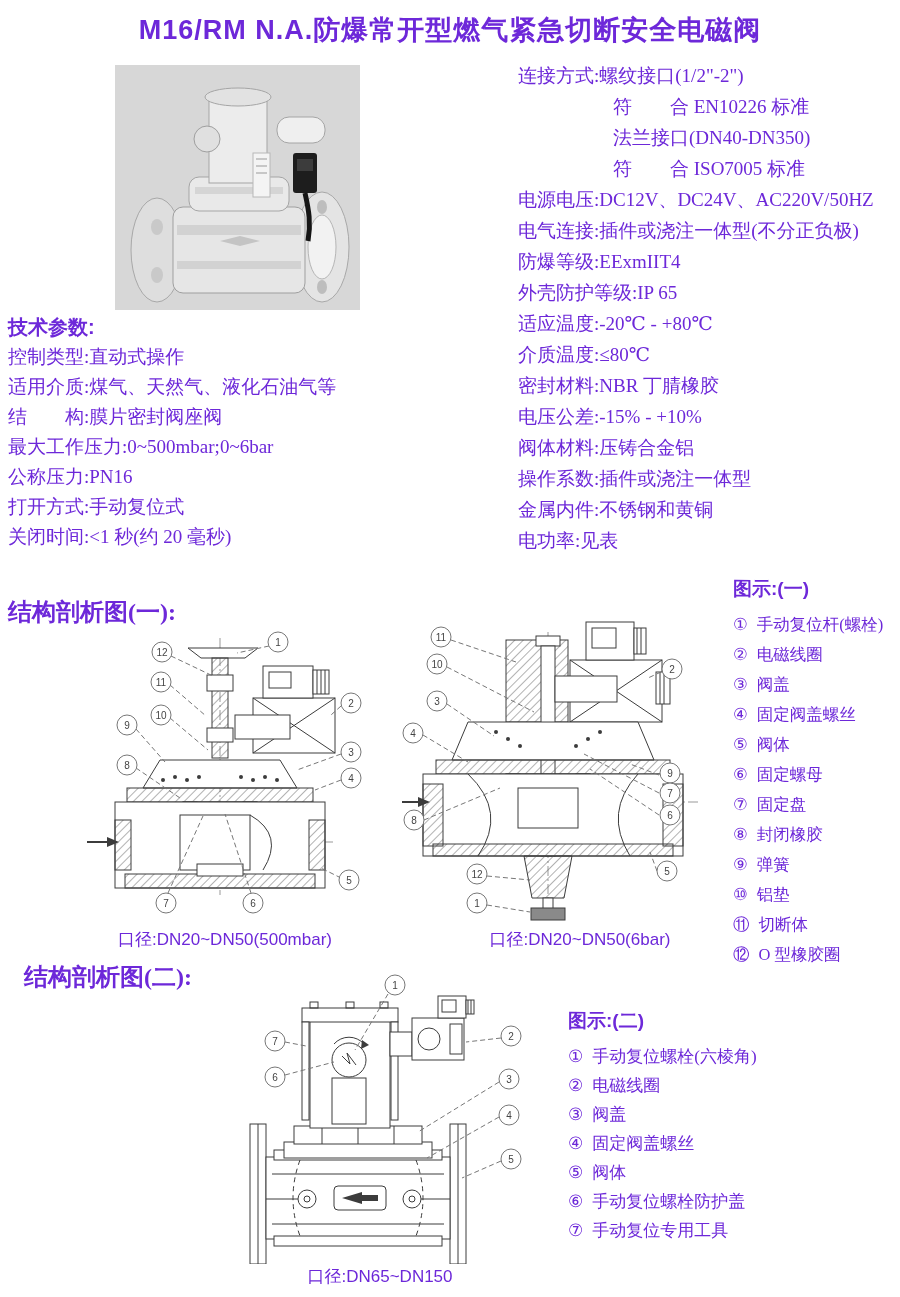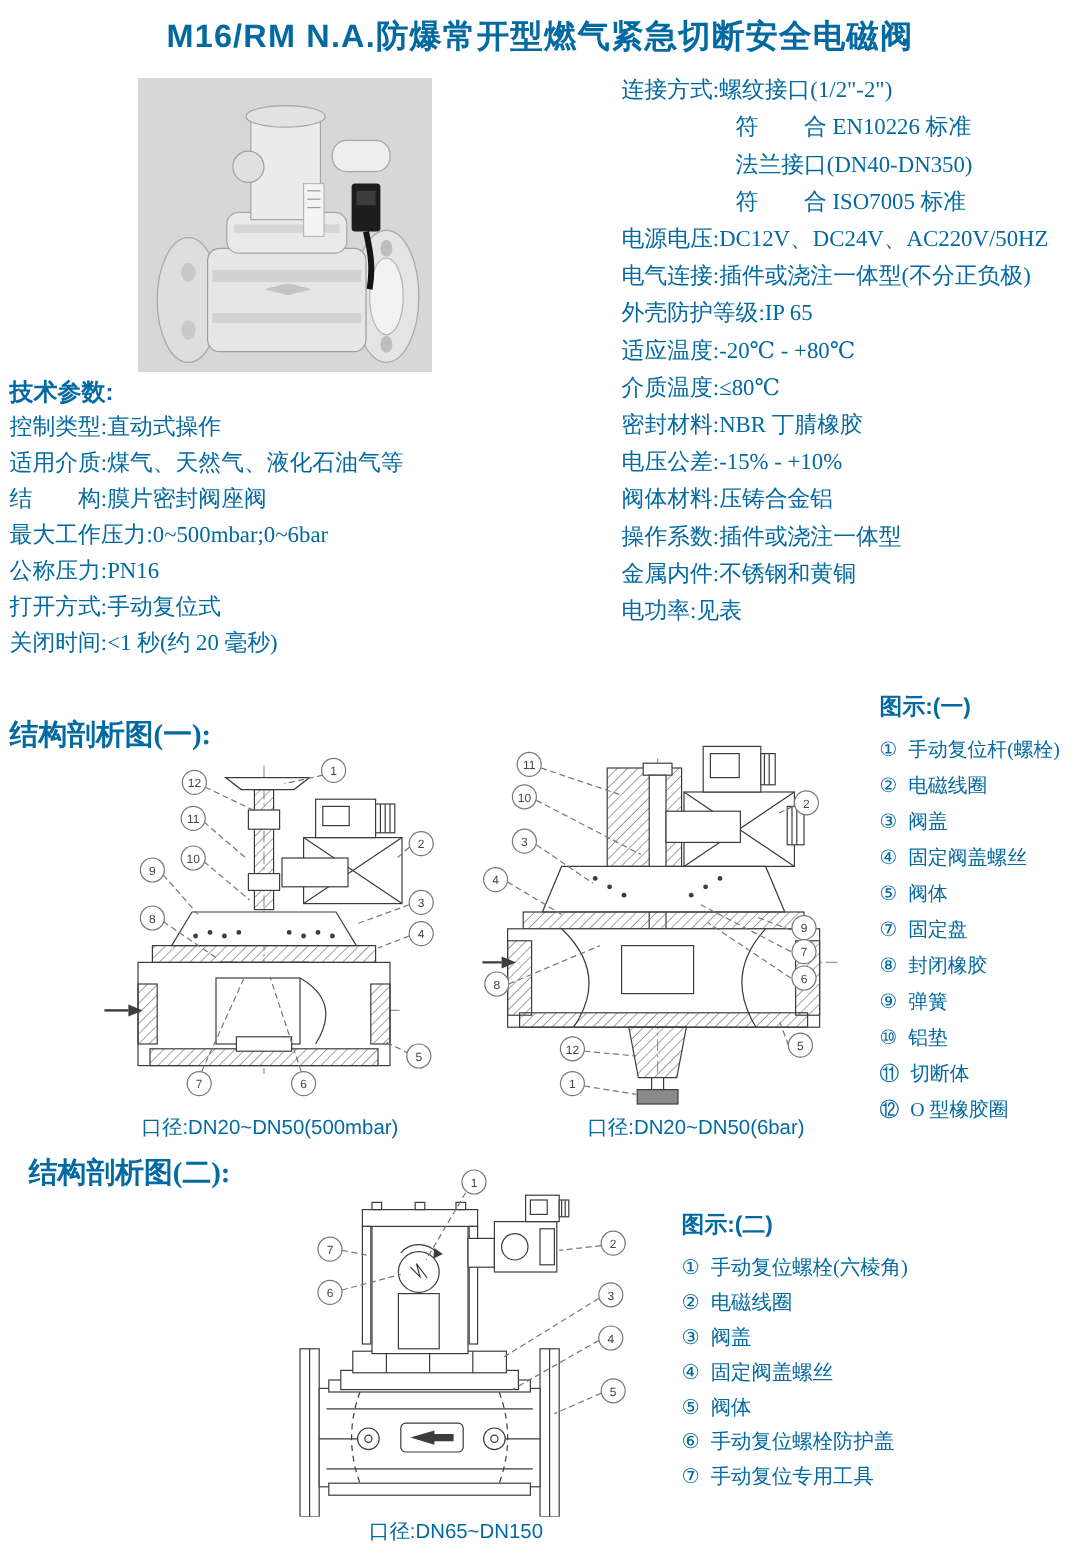--- a/index.html
+++ b/index.html
@@ -1,17 +1,17 @@
 <!DOCTYPE html>
 <html><head>
 <meta charset="utf-8">
 <style>
   html,body{margin:0;padding:0;background:#fff;}
   .page{position:relative;width:900px;height:1297px;background:#ffffff;overflow:hidden;
-        font-family:"Liberation Serif","DejaVu Serif",serif;color:#0369a1;}
+        font-family:"Liberation Serif","DejaVu Serif",serif;color:#6d28d9;}
   .title{position:absolute;top:12px;left:0;width:100%;text-align:center;
          font-family:"Liberation Sans","DejaVu Sans",sans-serif;font-weight:bold;font-size:27px;letter-spacing:1px;}
   .photo{position:absolute;left:115px;top:65px;width:245px;height:245px;background:#d7d7d7;}
   .col{position:absolute;}
   .spec-row{font-size:19px;line-height:30px;height:30px;white-space:nowrap;}
   .rcol .spec-row{line-height:31px;height:31px;}
   .spec-row.indent{padding-left:95px;font-family:Liberation Serif, serif;}
   .col-head{font-family:"Liberation Sans","DejaVu Sans",sans-serif;font-weight:bold;font-size:20px;line-height:30px;height:30px;}
   .sect-head{position:absolute;font-family:Liberation Serif, serif;font-weight:bold;font-size:24px;}
   .caption{position:absolute;font-family:"Liberation Sans","DejaVu Sans",sans-serif;font-size:17px;white-space:nowrap;transform:translateX(-50%);}
@@ -107,20 +107,23 @@
         <div class="spec-row indent">
         <span>符　　合 ISO7005 标准</span>
       </div>
         <div class="spec-row">
         <span>电源电压:DC12V、DC24V、AC220V/50HZ</span>
       </div>
         <div class="spec-row">
         <span>电气连接:插件或浇注一体型(不分正负极)</span>
       </div>
         <div class="spec-row">
+        <span>防爆等级:EExmIIT4</span>
+      </div>
+        <div class="spec-row">
         <span>外壳防护等级:IP 65</span>
       </div>
         <div class="spec-row">
         <span>适应温度:-20℃ - +80℃</span>
       </div>
         <div class="spec-row">
         <span>介质温度:≤80℃</span>
       </div>
         <div class="spec-row">
         <span>密封材料:NBR 丁腈橡胶</span>
@@ -407,20 +410,23 @@
         <span class="lnum">②</span><span>电磁线圈</span>
       </div>
         <div class="legend-row">
         <span class="lnum">③</span><span>阀盖</span>
       </div>
         <div class="legend-row">
         <span class="lnum">④</span><span>固定阀盖螺丝</span>
       </div>
         <div class="legend-row">
         <span class="lnum">⑤</span><span>阀体</span>
+      </div>
+        <div class="legend-row">
+        <span class="lnum">⑥</span><span>固定螺母</span>
       </div>
         <div class="legend-row">
         <span class="lnum">⑦</span><span>固定盘</span>
       </div>
         <div class="legend-row">
         <span class="lnum">⑧</span><span>封闭橡胶</span>
       </div>
         <div class="legend-row">
         <span class="lnum">⑨</span><span>弹簧</span>
       </div>

